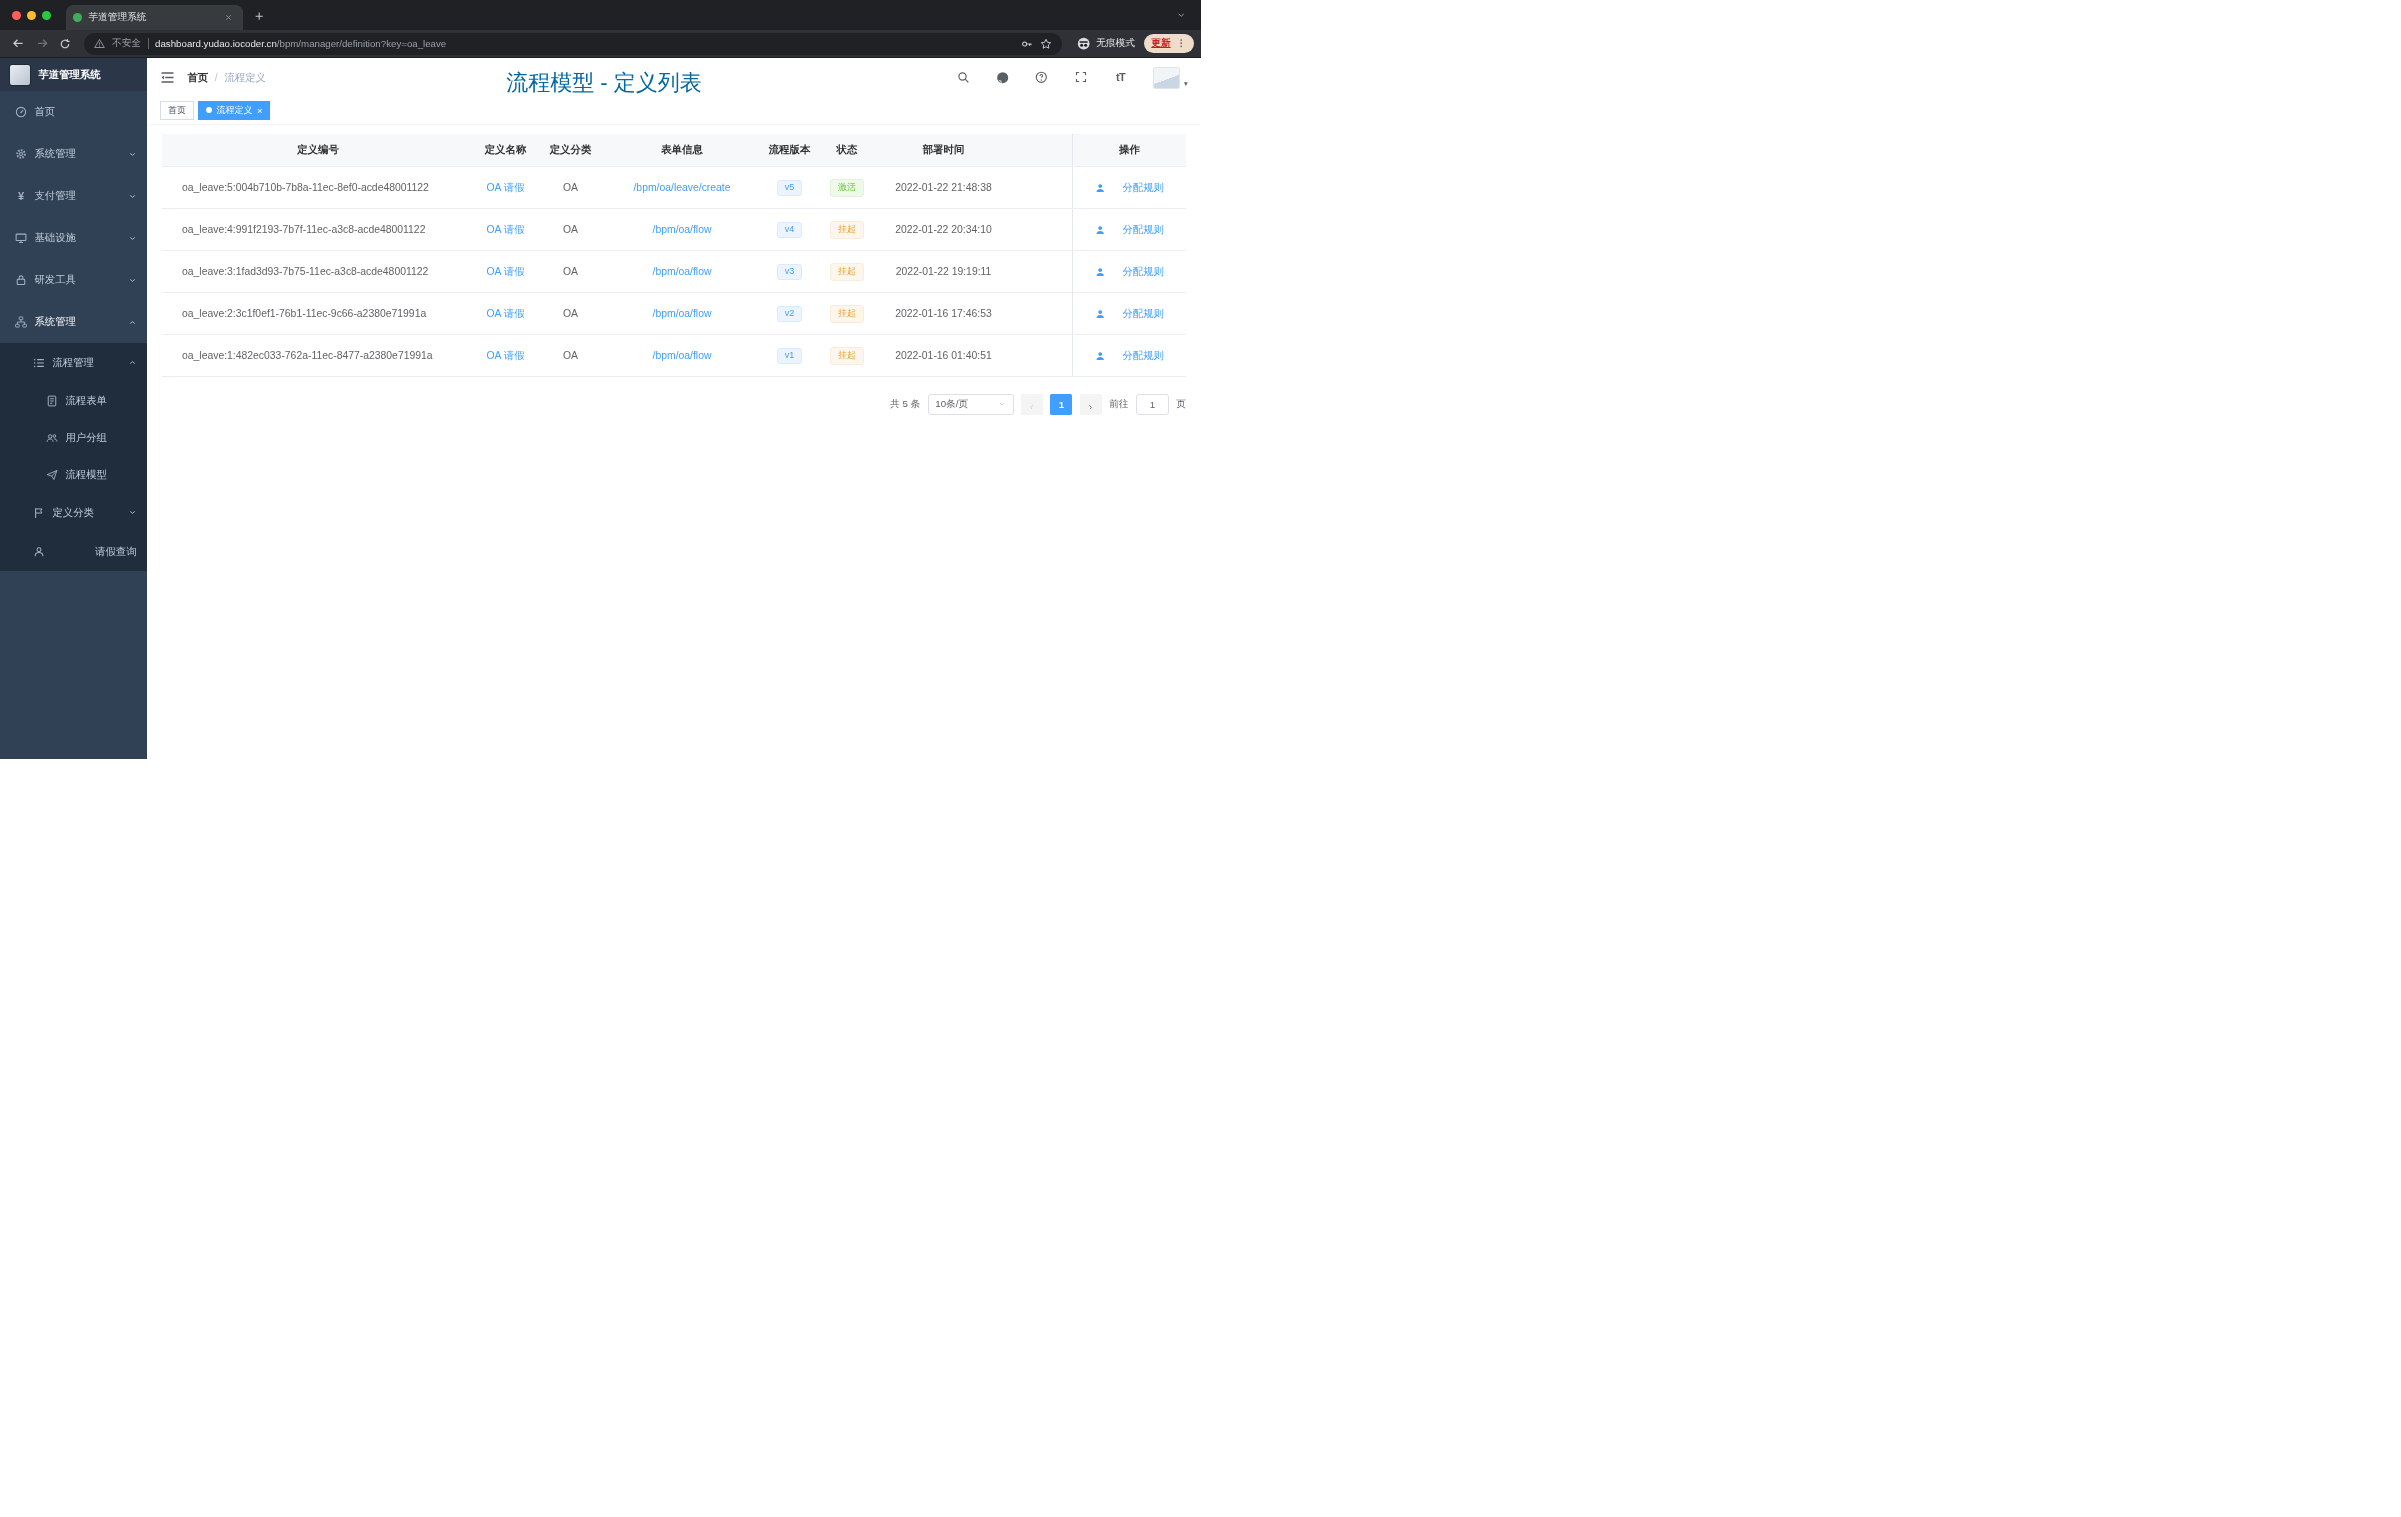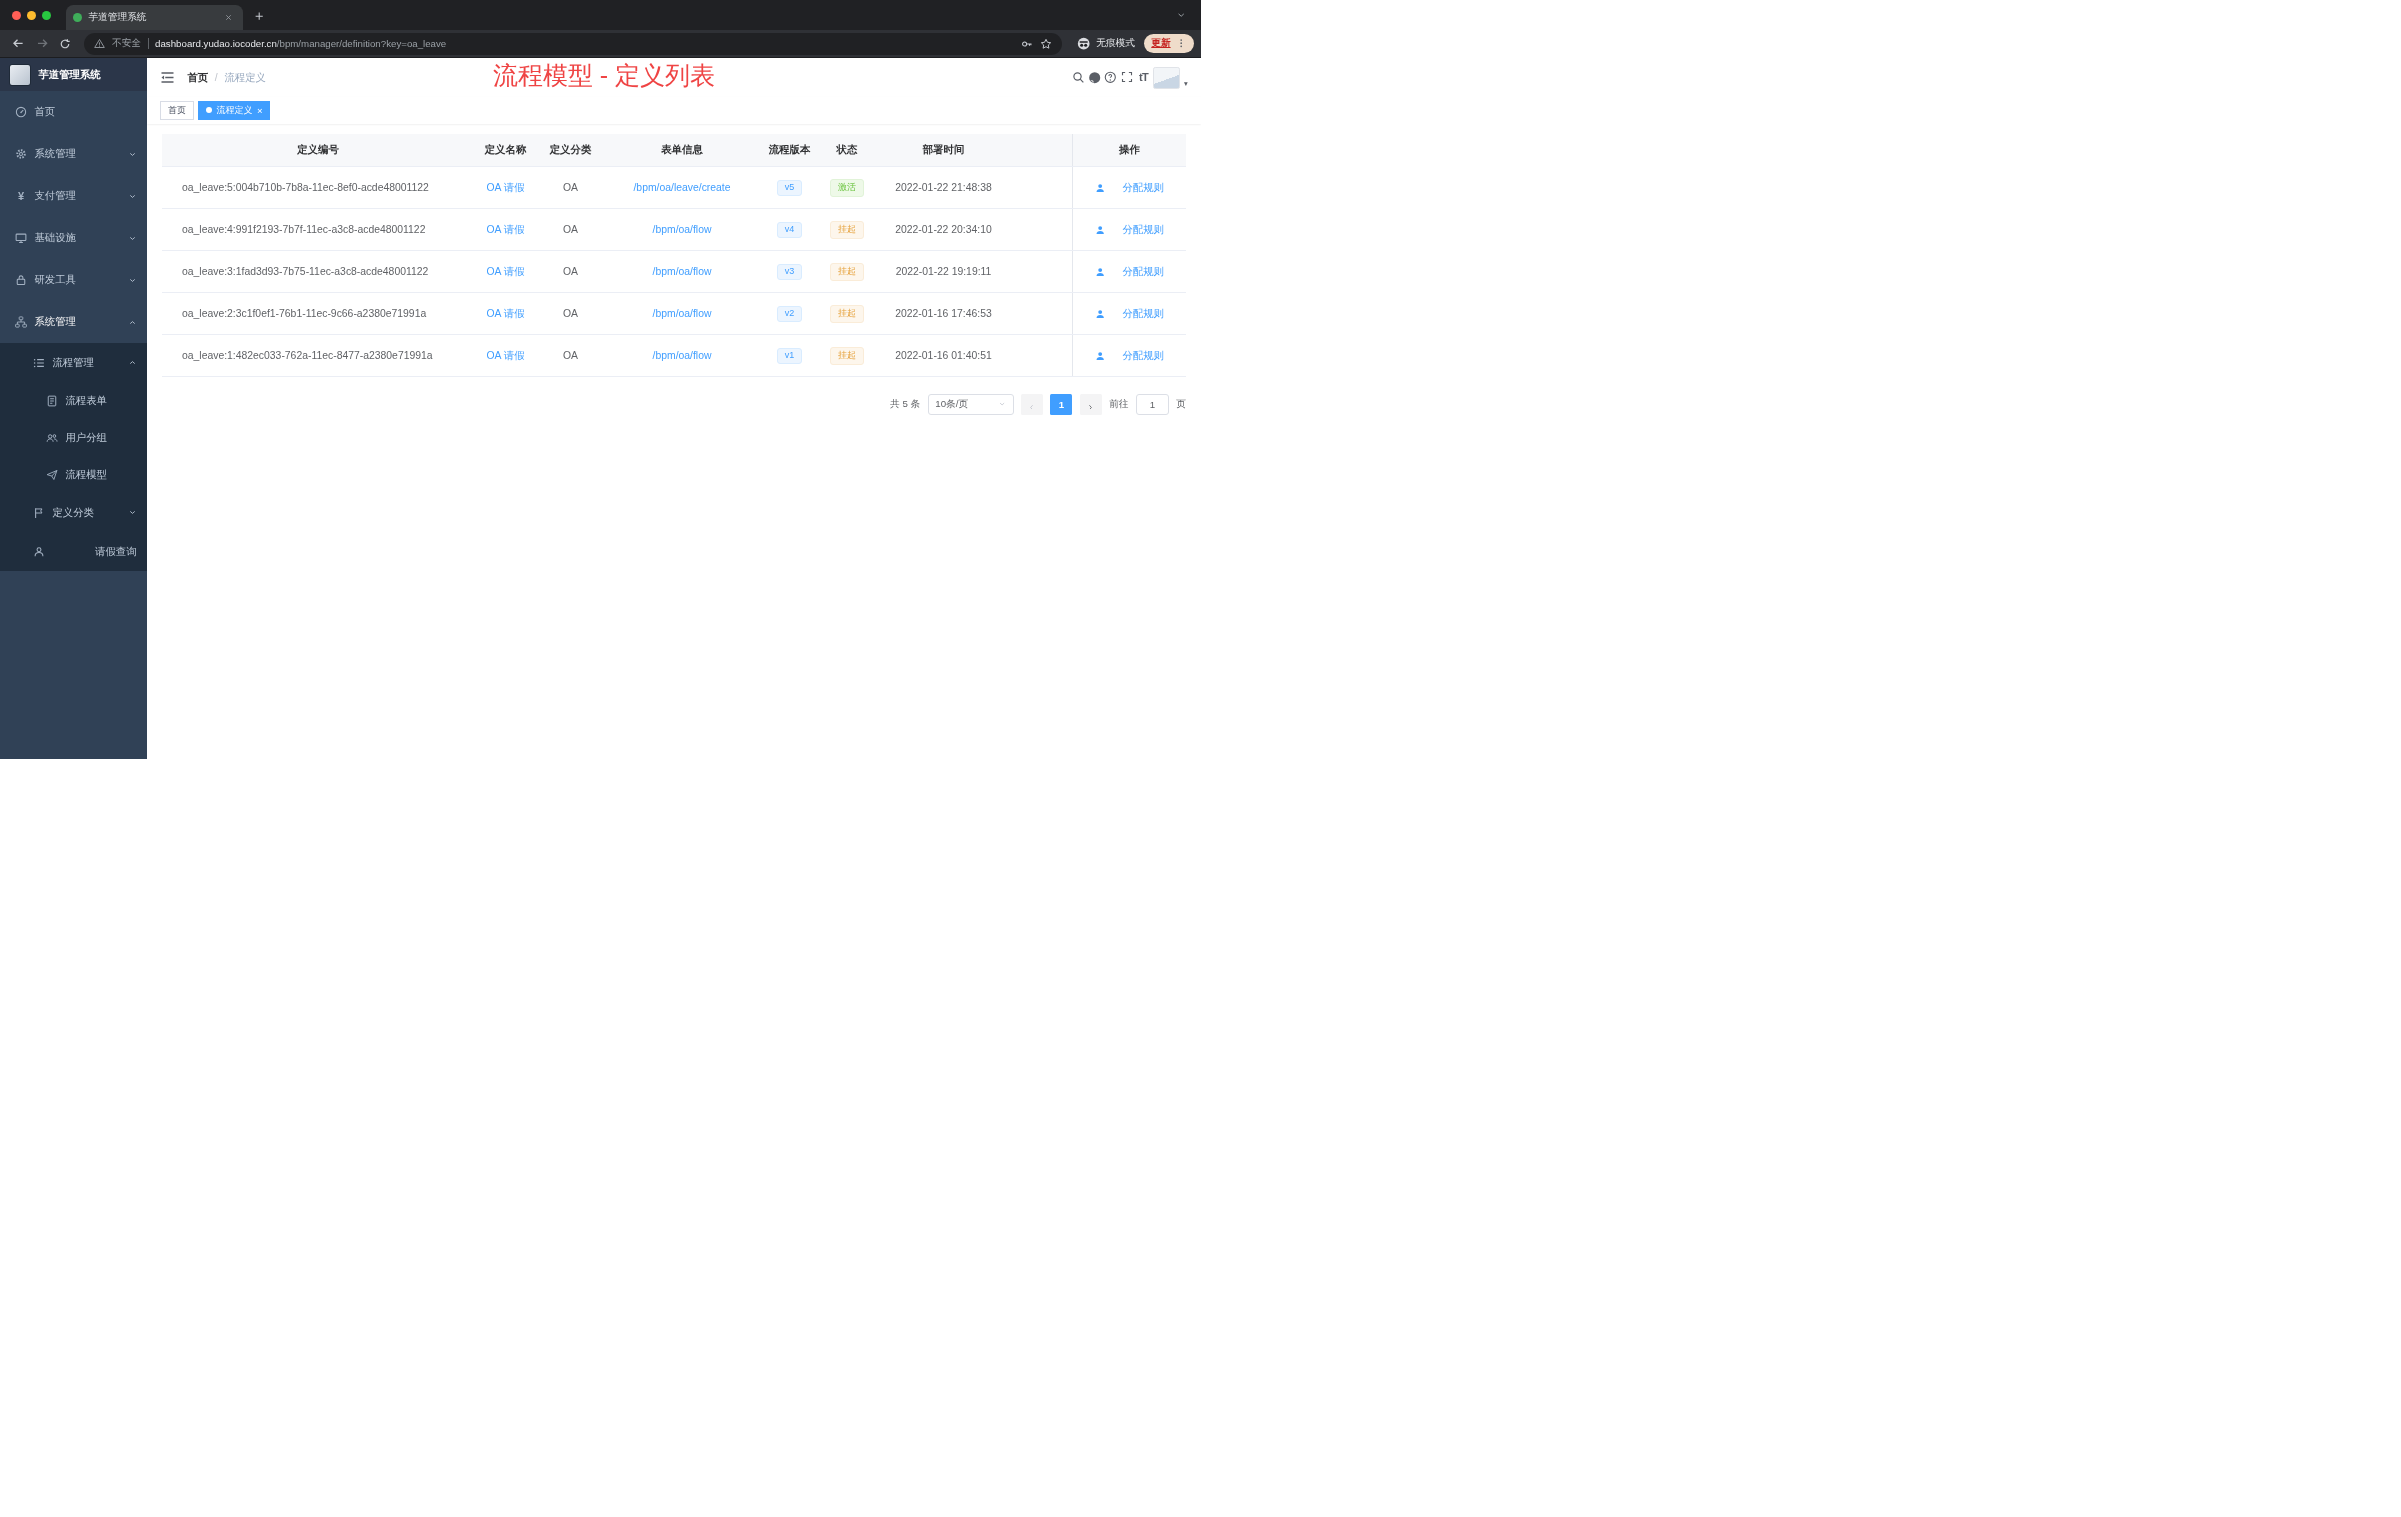--- a/index.html
+++ b/index.html
@@ -45,22 +45,22 @@
   .menu-item.l2 { height:37px; padding-left:46px; }
   .yen-glyph { font-size:11px; line-height:1; color:#a3b1c2; font-weight:700; }
 
   .main { flex:1; display:flex; flex-direction:column; background:#fff; position:relative; }
   .app-header { height:39px; display:flex; align-items:center; gap:12px; padding:0 13.4px; }
   .hamburger { color:#5a5e66; width:15px; height:15px; display:grid; place-items:center; }
   .breadcrumb { display:flex; align-items:center; gap:6.7px; font-size:10.4px; }
   .bc-home { color:#303133; font-weight:700; }
   .bc-sep { color:#c0c4cc; }
   .bc-cur { color:#97a8be; }
-  .annotation { position:absolute; top:1px; left:457px; transform:translateX(-50%); font-size:25px; color:#ef4444; white-space:nowrap; font-weight:500; z-index:3; }
-  .header-icons { margin-left:auto; display:flex; align-items:center; gap:3px; color:#5a5e66; }
+  .annotation { position:absolute; top:10px; left:457px; transform:translateX(-50%); font-size:22px; color:#0369a1; white-space:nowrap; font-weight:500; z-index:3; }
+  .header-icons { margin-left:auto; display:flex; align-items:center; gap:26px; color:#5a5e66; }
   .hicon { width:13.4px; height:13.4px; display:grid; place-items:center; }
   .font-size-icon { font-size:11px; font-weight:700; letter-spacing:-0.7px; }
   .avatar-wrap { display:flex; align-items:flex-end; gap:3.7px; }
   .avatar { width:27px; height:22px; border-radius:2.2px; border:0.7px solid #e0e3e8; background:linear-gradient(160deg,#f2f5f8 55%,#c9d6e4 55%); }
   .avatar-caret { color:#5a5e66; font-size:7.4px; line-height:1; padding-bottom:1.5px; }
 
   .tagbar { height:27px; display:flex; align-items:center; gap:4.5px; padding:0 13.4px; box-shadow:0 0.7px 2.2px rgba(0,0,0,.10); position:relative; z-index:2; background:#fff; }
   .tag-item { height:19.3px; display:flex; align-items:center; gap:4.5px; padding:0 6.7px; border:0.7px solid #d8dce5; background:#fff; color:#495060; font-size:9px; cursor:pointer; }
   .tag-item.active { background:#409eff; border-color:#409eff; color:#fff; }
   .tag-dot { width:6px; height:6px; border-radius:50%; background:#fff; }

